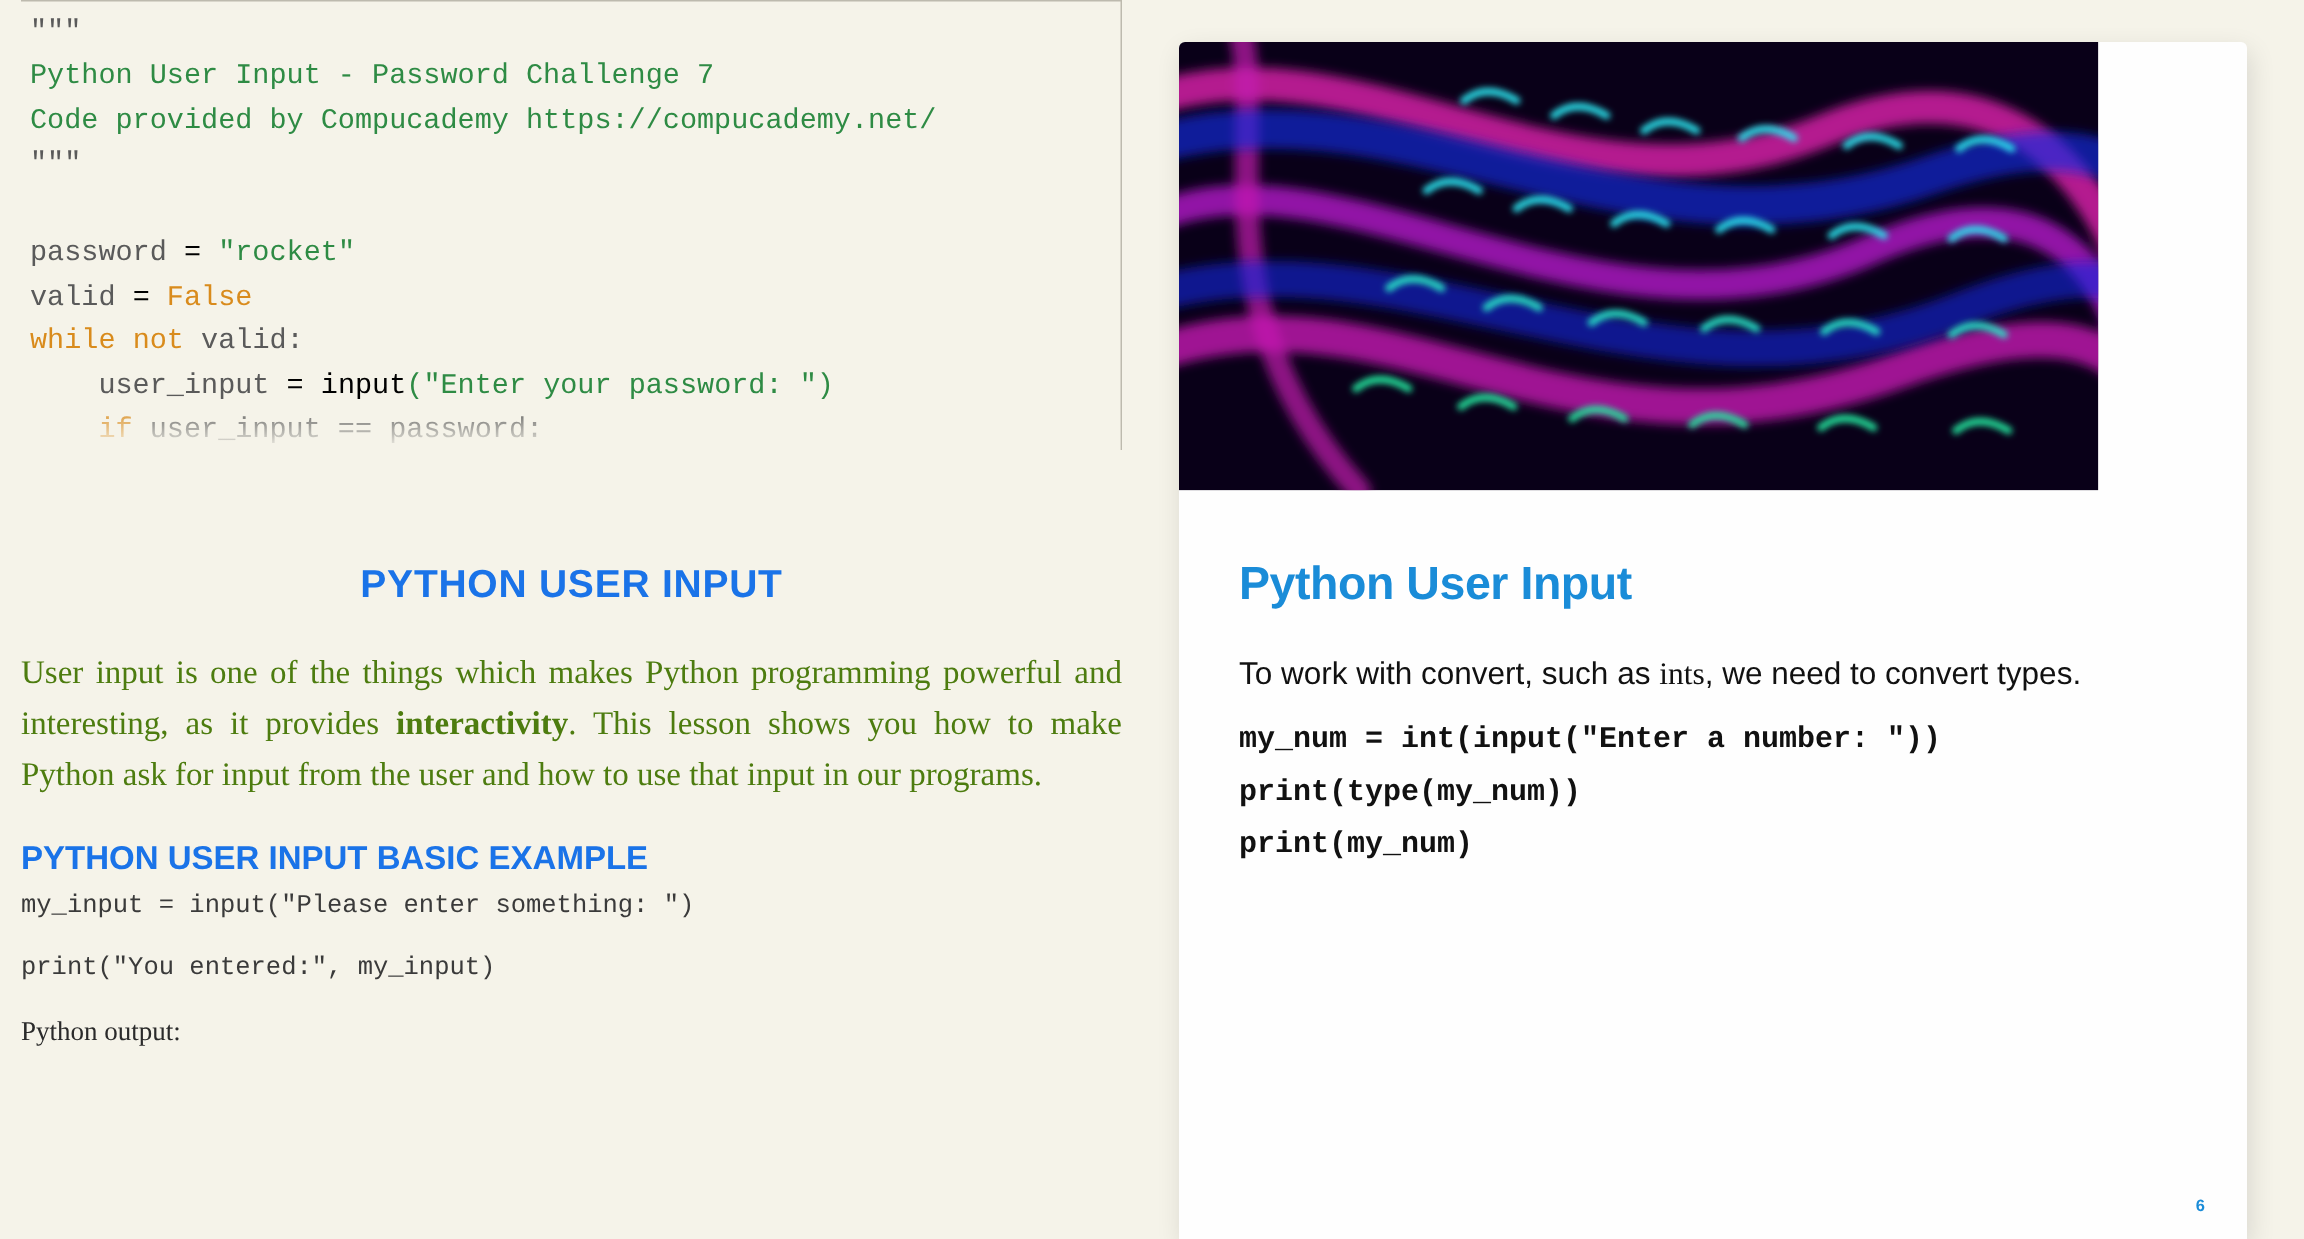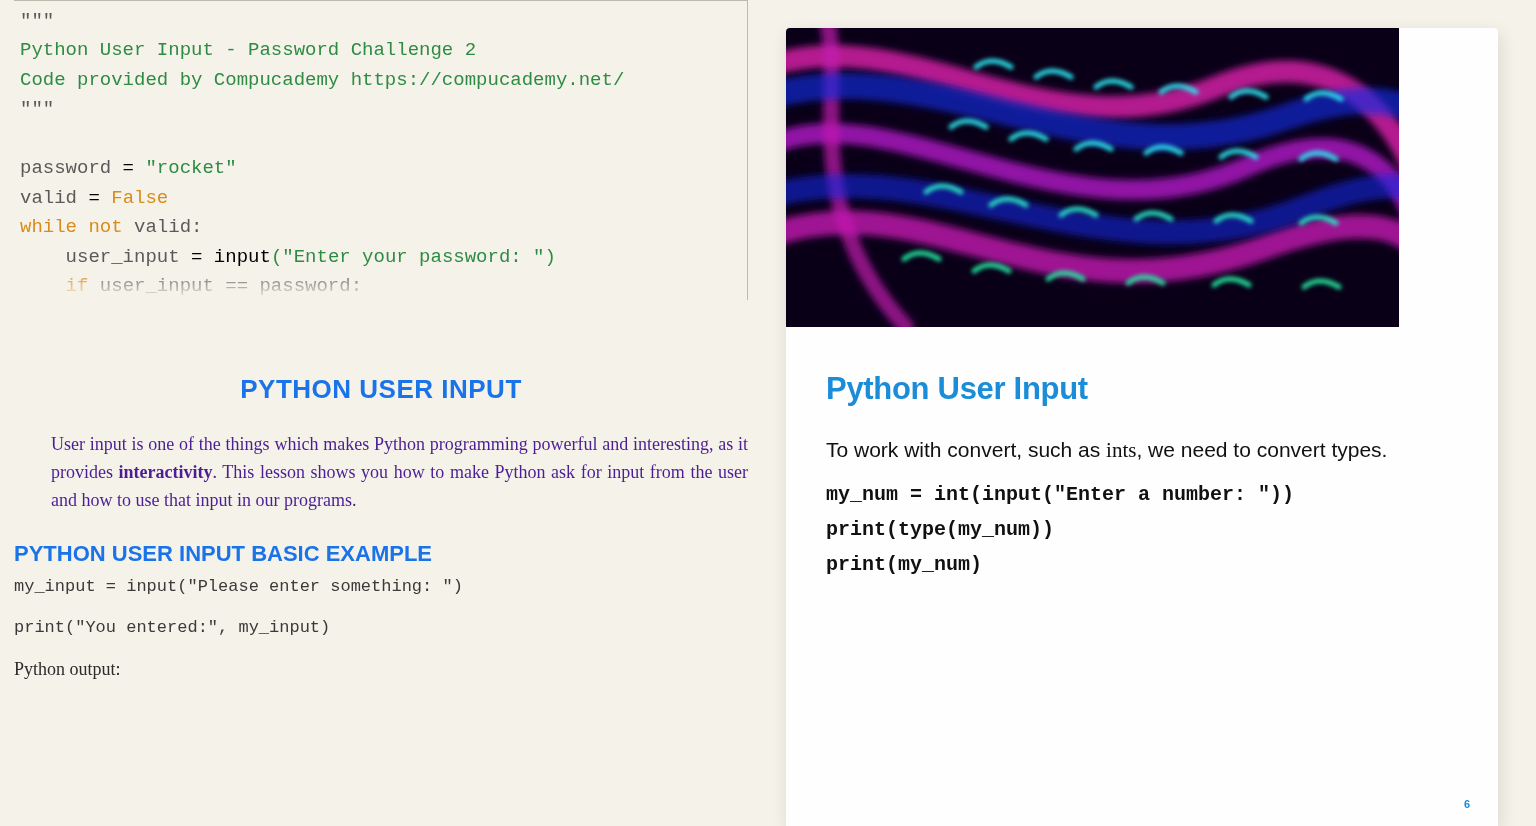--- a/index.html
+++ b/index.html
@@ -52,26 +52,25 @@
 
     .left-heading {
       color: #1a73e8;
       font-family: Arial, Helvetica, sans-serif;
       font-size: 26px;
       text-align: center;
       margin: 74px 0 26px 0;
       letter-spacing: 0.5px;
     }
     .left-para {
-      font-size: 18px;
-      color: #4c1d95;
+      font-size: 22px;
+      color: #4d7c0f;
       text-align: justify;
       line-height: 1.55;
       margin-bottom: 20px;
-      margin-left: 37px;
     }
     .left-sub {
       color: #1a73e8;
       font-family: Arial, Helvetica, sans-serif;
       font-size: 22px;
       margin: 6px 0 10px 0;
     }
     .left-line {
       font-size: 18px;
       color: #2a2a2a;
@@ -133,21 +132,21 @@
       color: #1a8cd8;
       font-weight: 700;
     }
   </style>
 </head>
 <body>
 
 <div class="left-col">
 
   <div class="code-box"><span class="tok-name">"""</span>
-<span class="tok-str">Python User Input - Password Challenge 2</span>
+<span class="tok-str">Python User Input - Password Challenge 7</span>
 <span class="tok-str">Code provided by Compucademy https://compucademy.net/</span>
 <span class="tok-name">"""</span>
 
 <span class="tok-name">password</span> = <span class="tok-str">"rocket"</span>
 <span class="tok-name">valid</span> = <span class="tok-key">False</span>
 <span class="tok-key">while</span> <span class="tok-key">not</span> <span class="tok-name">valid:</span>
     <span class="tok-name">user_input</span> = <span class="tok-builtin">input</span><span class="tok-str">("Enter your password: ")</span>
     <span class="tok-key">if</span> <span class="tok-name">user_input == password:</span></div>
 
   <h2 class="left-heading">PYTHON USER INPUT</h2>

